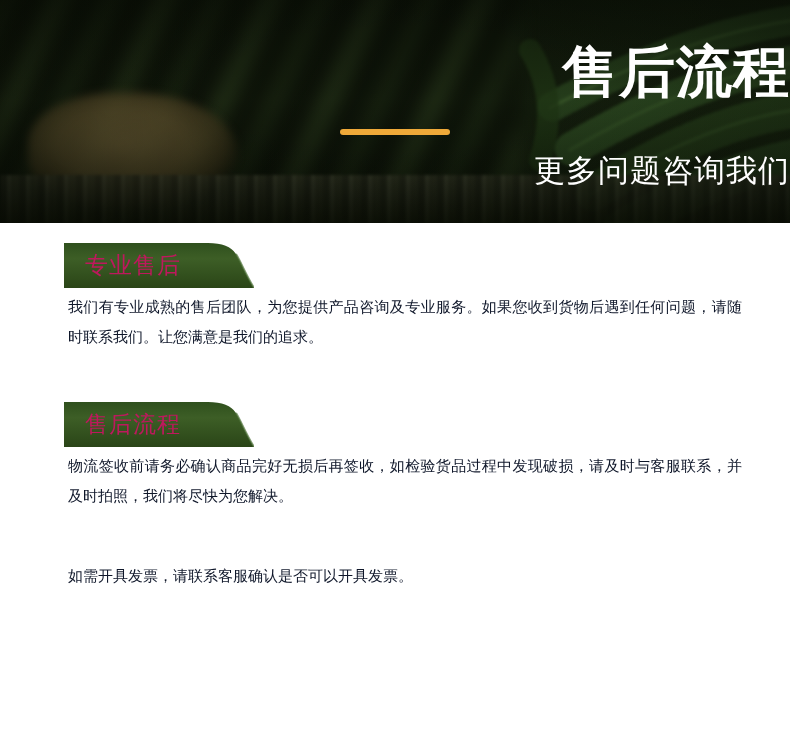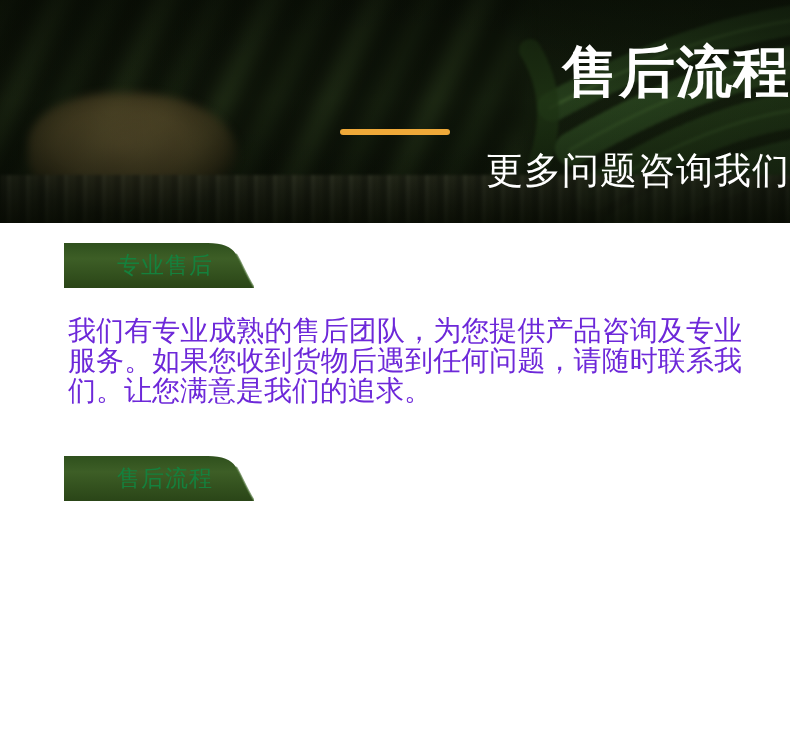--- a/index.html
+++ b/index.html
@@ -49,37 +49,37 @@
   .page-title {
     position:absolute; top:44px; left:0; width:100%;
     color:#ffffff; font-size:56px; font-weight:700; line-height:1; letter-spacing:1px;
   }
   .title-divider {
     position:absolute; top:129px; left:340px; width:110px; height:6px;
     border-radius:3px;
   }
   .page-subtitle {
     position:absolute; top:152px; left:0; width:100%;
-    color:#ffffff; font-size:37px; font-weight:400; line-height:38px; letter-spacing:1px;
+    color:#ffffff; font-size:31px; font-weight:400; line-height:38px; letter-spacing:1px;
   }
   
   .section { margin-top:50px; }
   .section.first { margin-top:20px; }
   .ribbon {
     position:relative; margin-left:64px; width:190px; height:45px;
   }
   .ribbon svg.ribbon-bg { position:absolute; inset:0; width:190px; height:45px; display:block; }
   .ribbon-label {
     position:relative; z-index:2; display:block;
-    padding-left:53px; line-height:45px;
-    color:#15803d; font-size:23px; font-weight:400; letter-spacing:1px;
+    padding-left:21px; line-height:45px;
+    color:#be185d; font-size:23px; font-weight:400; letter-spacing:1px;
   }
   .body-text {
-    margin:28px 0 0 68px; width:674px;
-    color:#6d28d9; font-size:28px; line-height:30px;
+    margin:4px 0 0 68px; width:674px;
+    color:#0f172a; font-size:15px; line-height:30px;
     text-align:justify; word-break:break-all;
   }
 </style>
 </head>
 <body>
 
 <svg width="0" height="0" style="position:absolute" aria-hidden="true">
   <defs>
     <linearGradient id="ribbonGrad" x1="0" y1="0" x2="0" y2="1">
       <stop offset="0" stop-color="#2f501d"></stop>
@@ -128,16 +128,18 @@
 </div>
 
 <div class="section">
   <div class="ribbon">
     <svg class="ribbon-bg" viewBox="0 0 190 45" preserveAspectRatio="none">
       <path d="M0,0 L144,0 Q165,0 172,11 C177,19 181,30 190,45 L0,45 Z" fill="url(#ribbonGrad)"></path>
       <path d="M172,11 C177,19 181,30 190,45" fill="none" stroke="#4d7038" stroke-width="2" opacity="0.7"></path>
     </svg>
     <span class="ribbon-label">售后流程</span>
   </div>
+  <p class="body-text">物流签收前请务必确认商品完好无损后再签收，如检验货品过程中发现破损，请及时与客服联系，并及时拍照，我们将尽快为您解决。</p>
 </div>
 
 <div class="section">
+  <p class="body-text">如需开具发票，请联系客服确认是否可以开具发票。</p>
 </div>
 
 </body></html>

